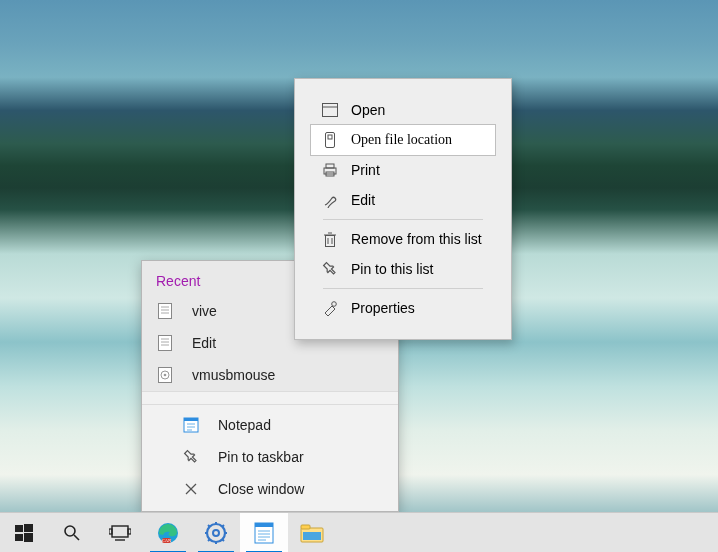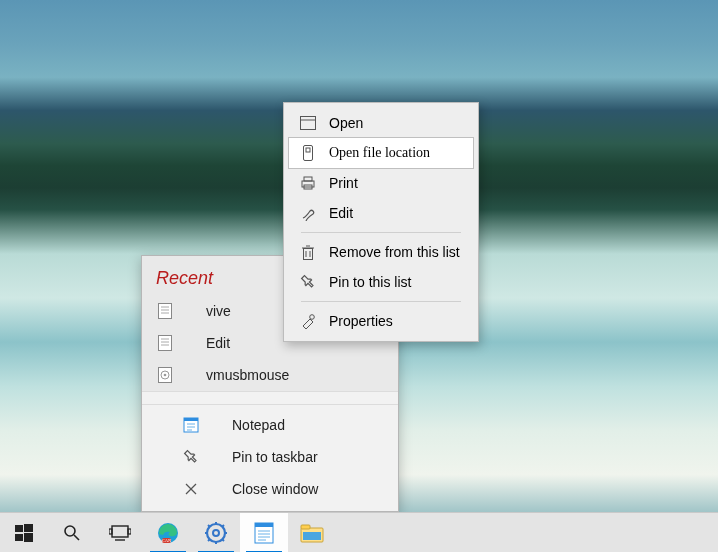--- a/index.html
+++ b/index.html
@@ -79,29 +79,28 @@
     bottom: 40px;
     width: 256px;
     background: #e9e9e9;
     border: 1px solid #b6b6b6;
     font-size: 14px;
     color: #222;
     box-shadow: 0 4px 12px rgba(0,0,0,0.25);
   }
   .jl-section-header {
     padding: 12px 14px 6px 14px;
-    color: #b91c1c;
-    font-size: 18px;
-    font-style: italic;
+    color: #a21caf;
+    font-size: 14px;
   }
   .jl-item {
     display: flex;
     align-items: center;
     padding: 7px 14px 7px 14px;
-    gap: 32px;
+    gap: 18px;
     height: 18px;
   }
   .jl-item .icon {
     width: 18px;
     display:flex;
     justify-content:center;
   }
   .jl-divider {
     height: 12px;
     background: #f2f2f2;
@@ -110,28 +109,27 @@
   }
   .jl-tasks {
     background: #f2f2f2;
     padding: 4px 0 6px 0;
   }
   .jl-tasks .jl-item { color:#222;padding-left:40px; }
 
   
   .ctx {
     position: absolute;
-    left: 283px;
+    left: 294px;
     top: 78px;
     width: 184px;
     background: #eeeeee;
     border: 1px solid #bcbcbc;
-    padding: 5px;
+    padding: 16px;
     box-shadow: 2px 4px 10px rgba(0,0,0,0.25);
-    margin-top: 24px;
   }
   .ctx-item {
     display: flex;
     align-items: center;
     height: 30px;
     padding: 0 10px 0 10px;
     gap: 12px;
   }
   .ctx-item.hover {
     background: #ffffff;

